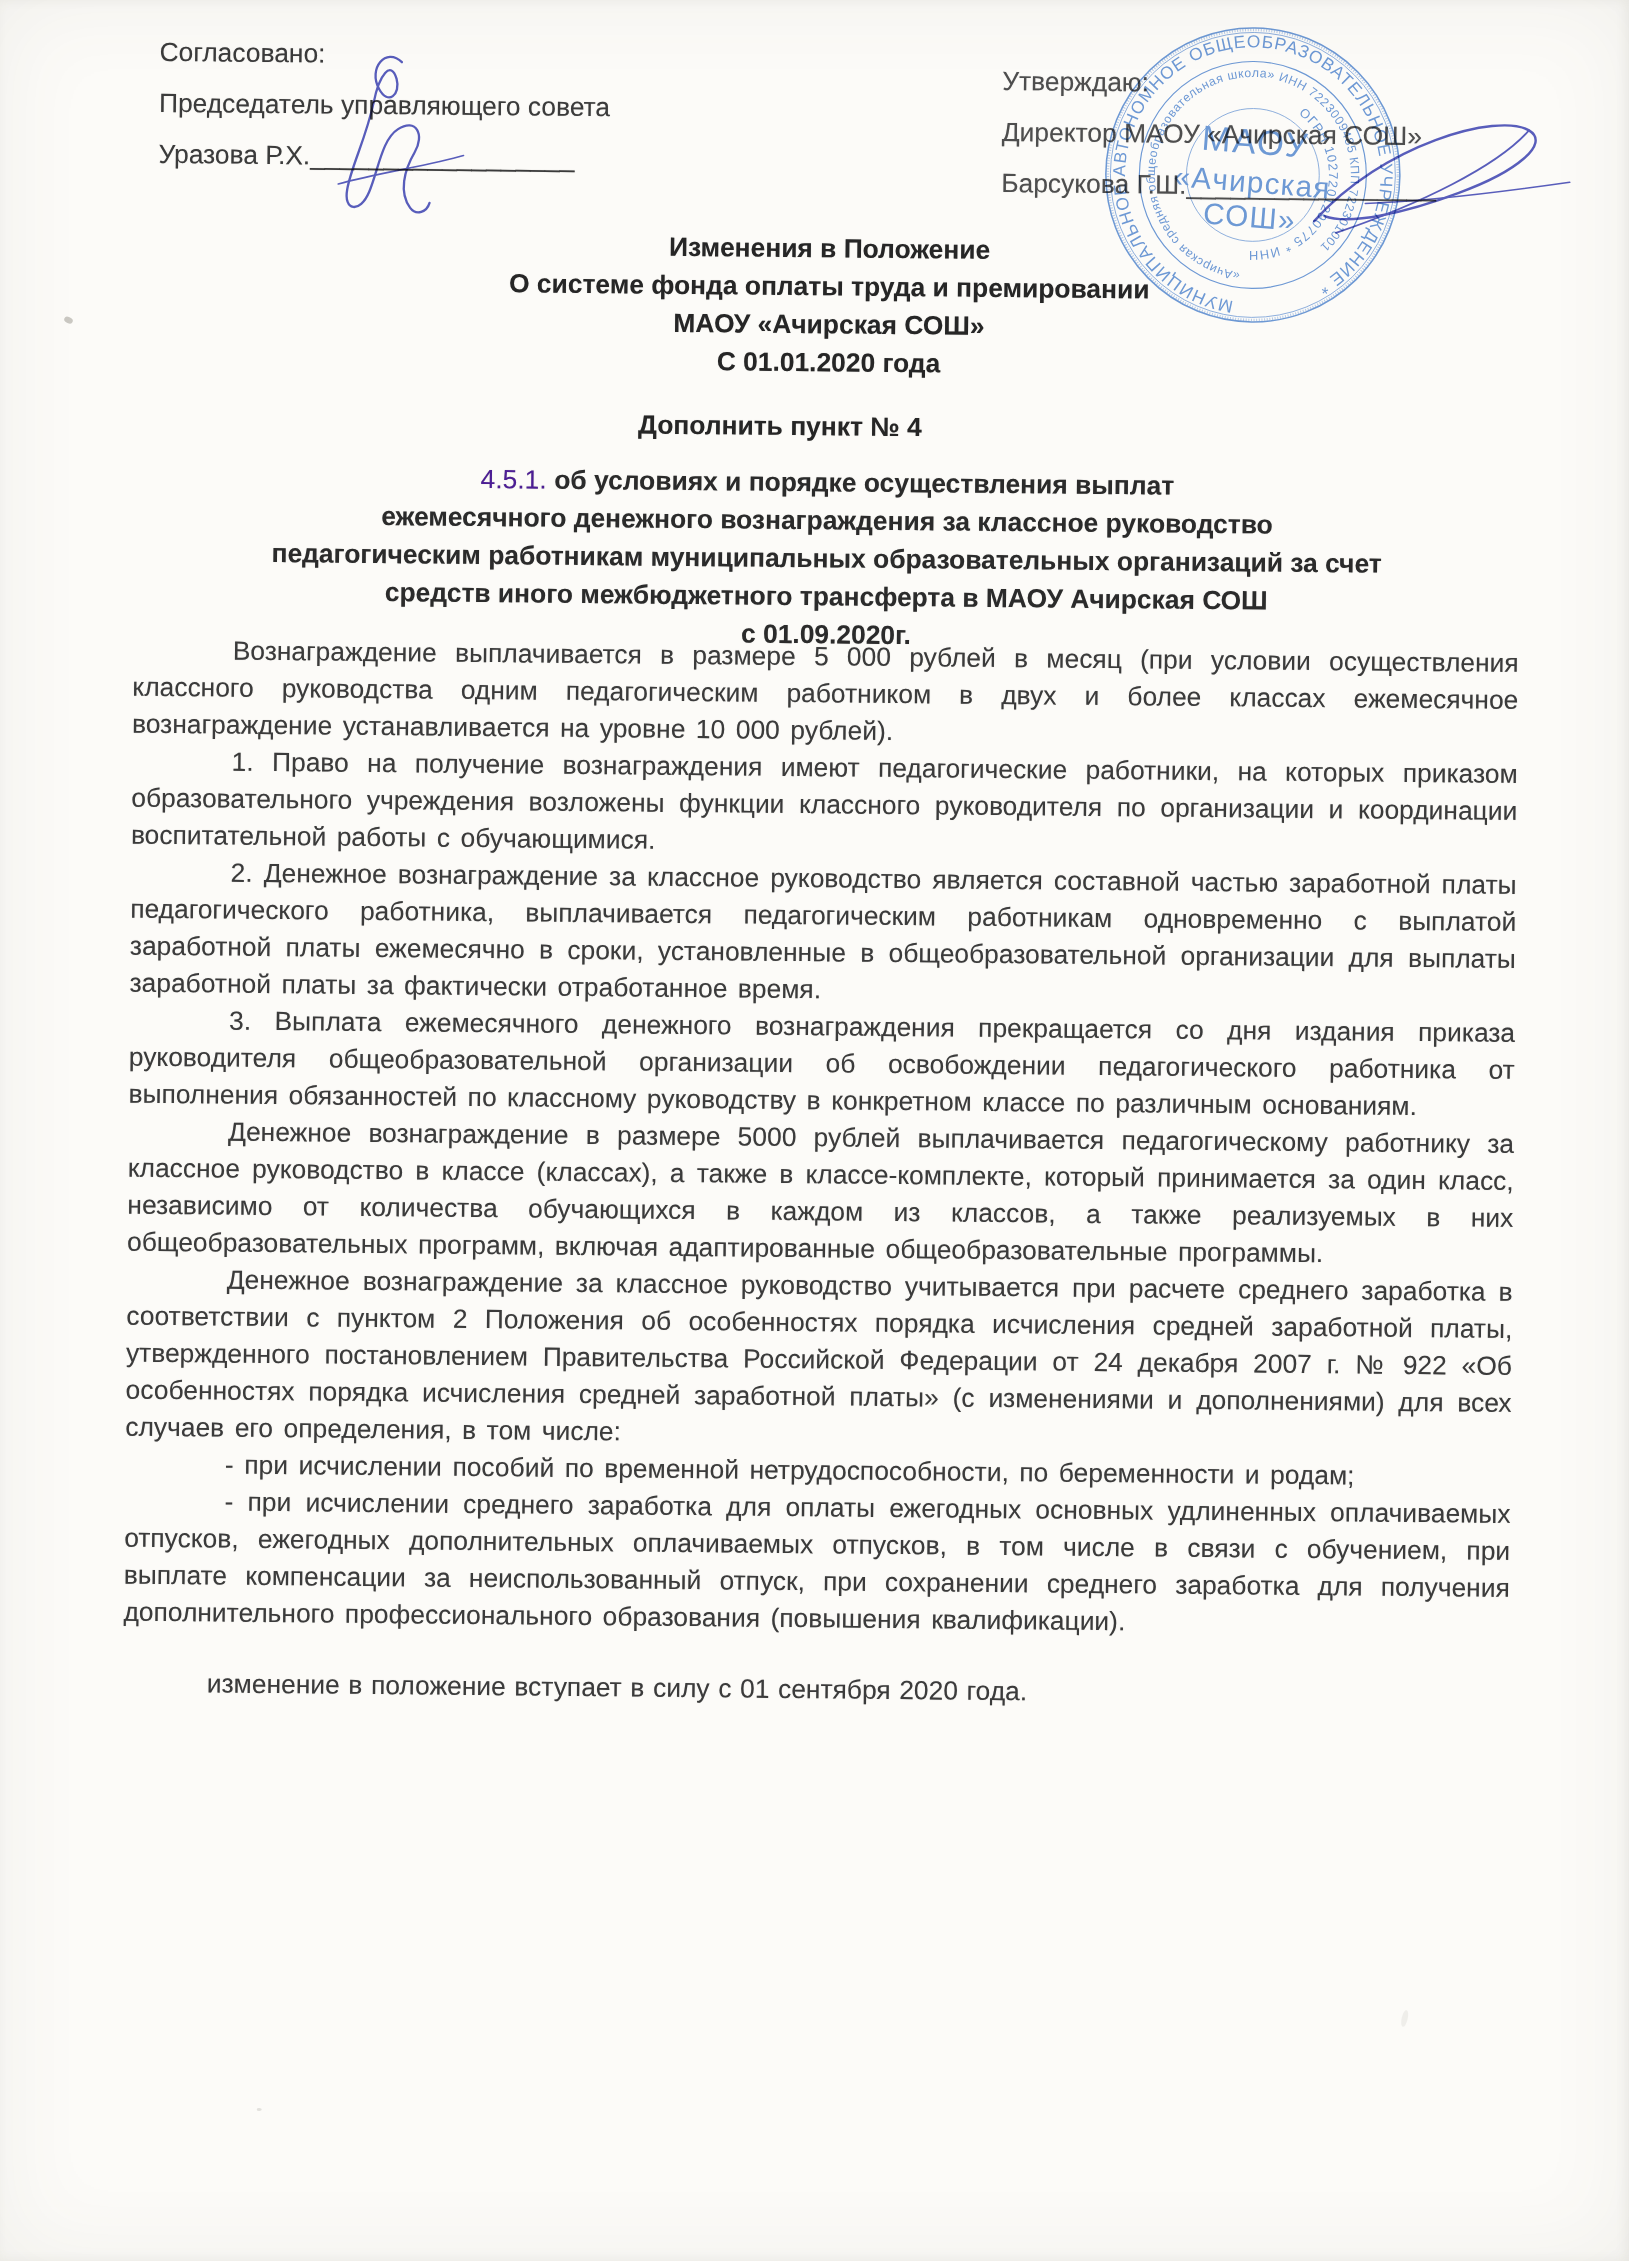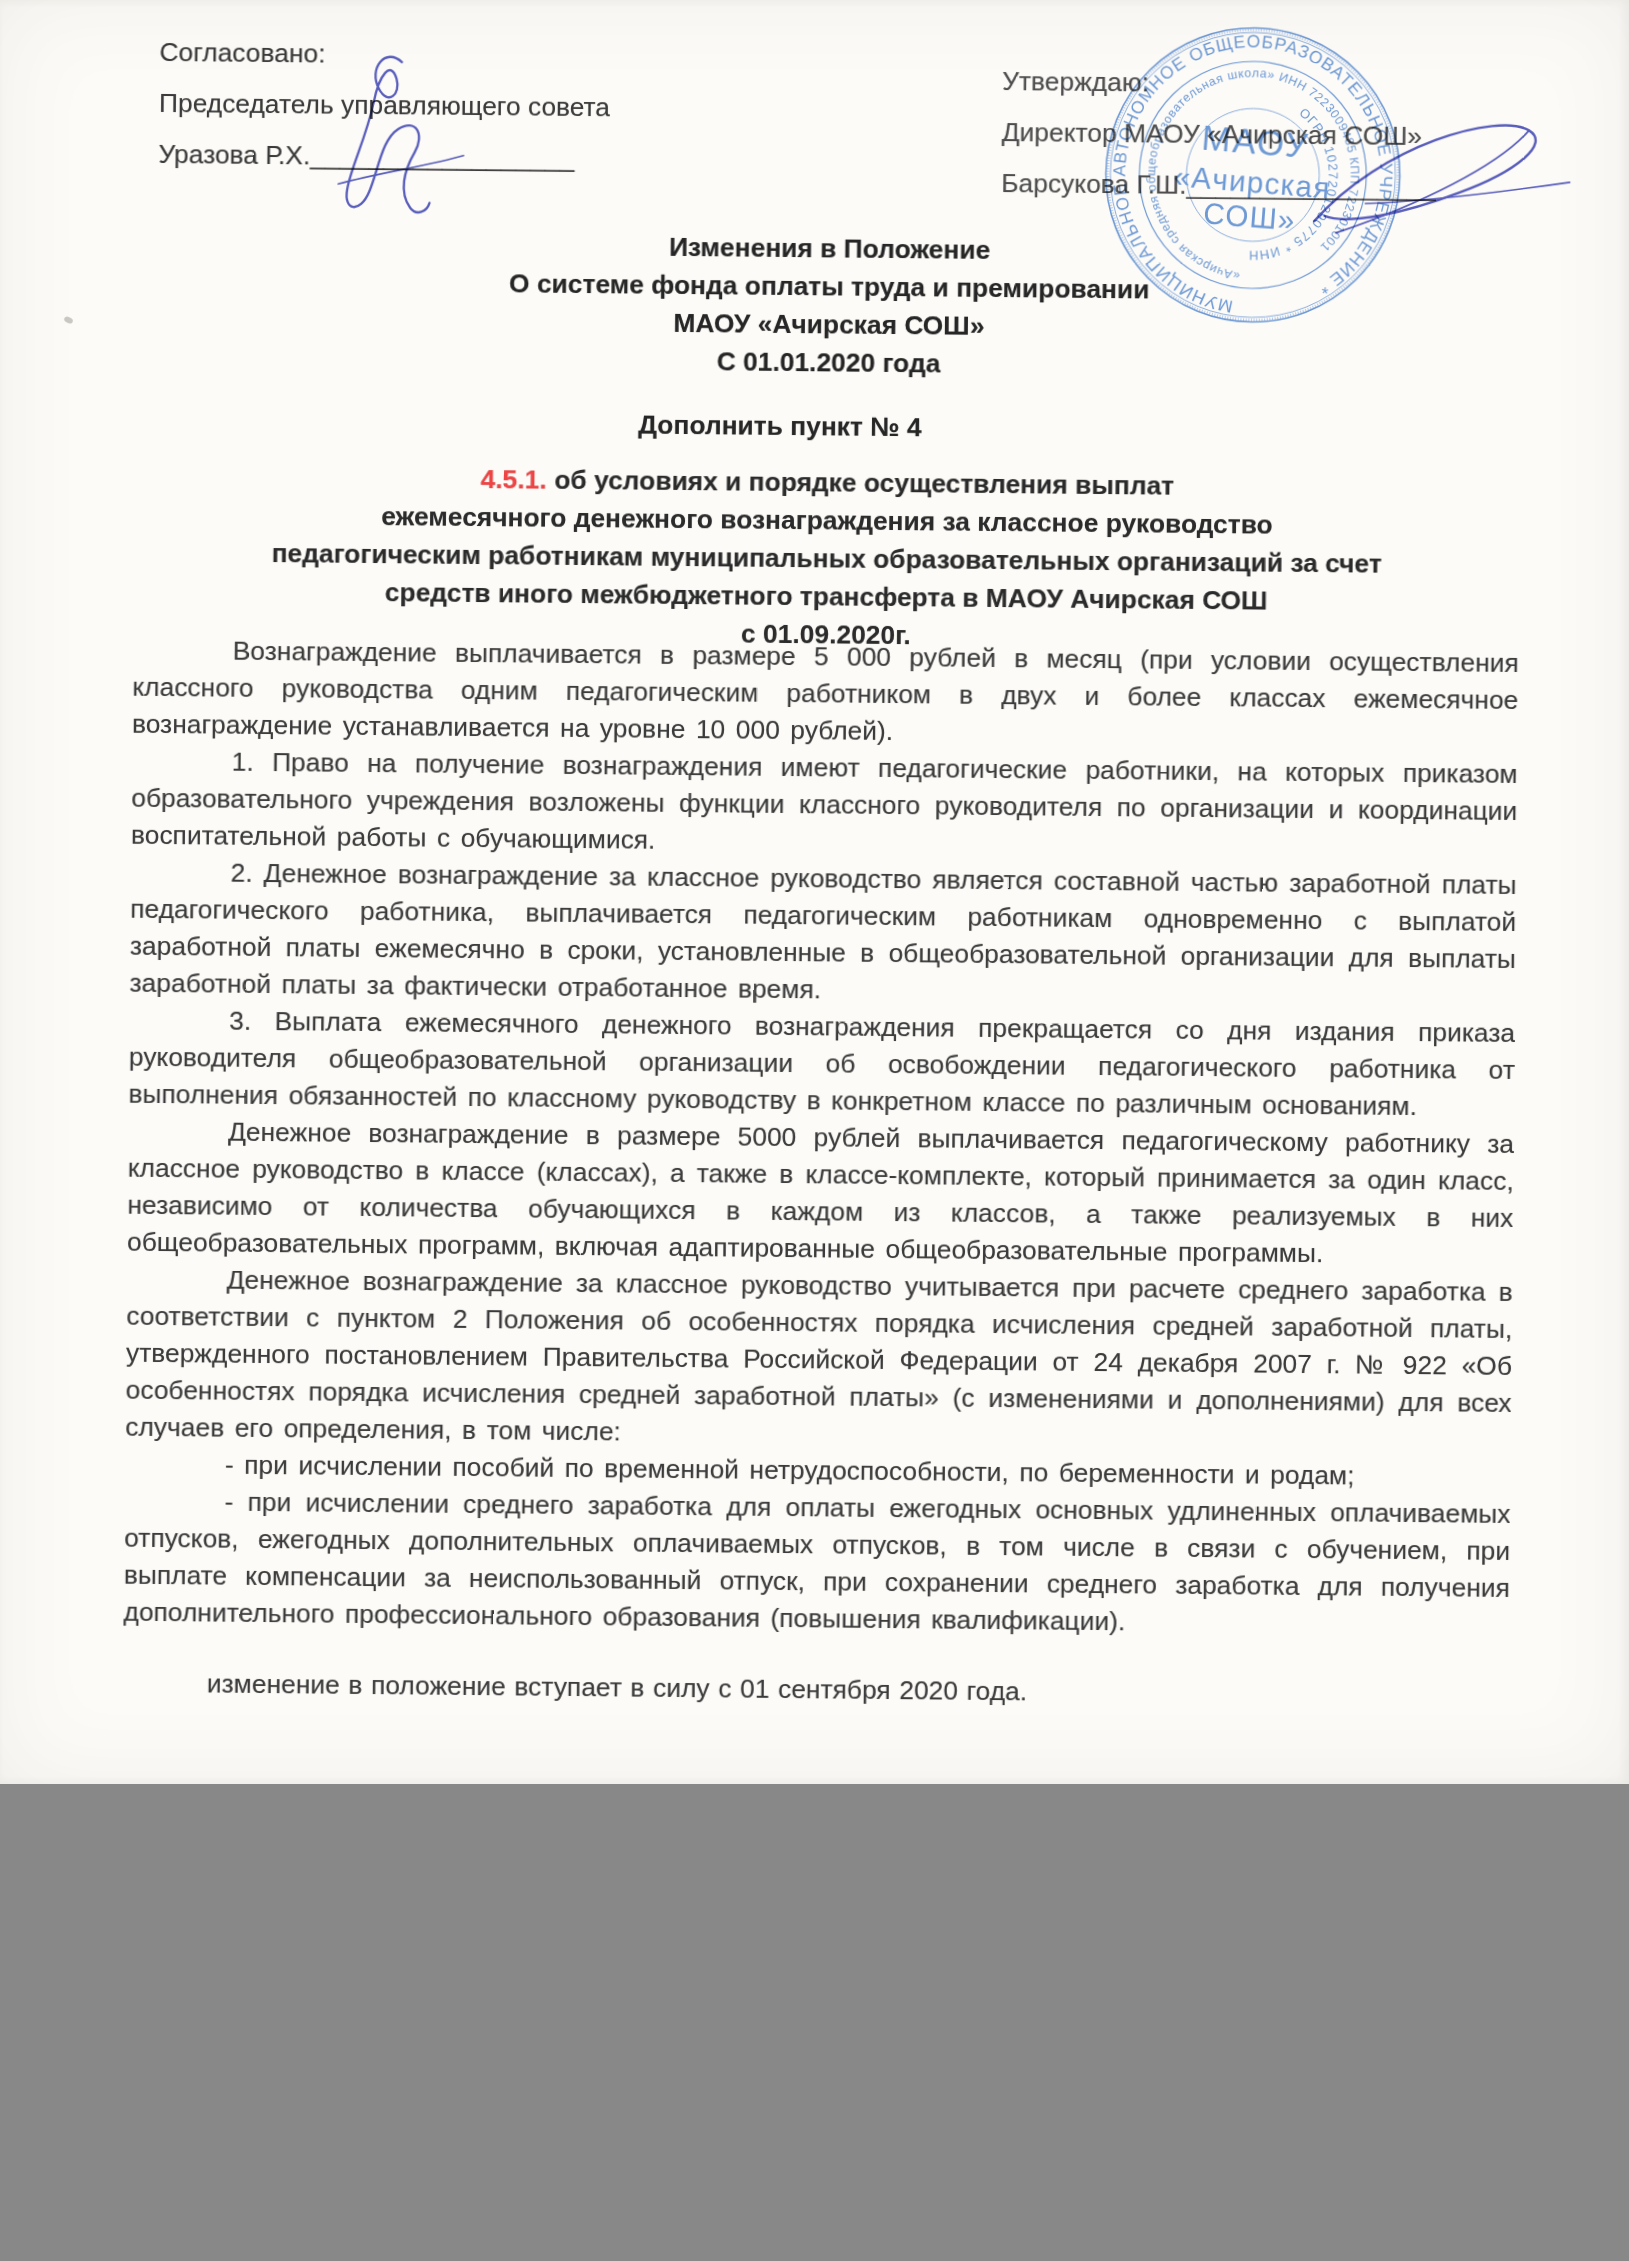--- a/index.html
+++ b/index.html
@@ -1,18 +1,18 @@
 <!DOCTYPE html>
 <html style="font-size:10.3px"><head>
 <meta charset="utf-8">
 <style>
   html,body{margin:0;padding:0;background:#888;}
   .page{
     position:relative;
-    width:1630px;height:1784px;
+    width:1630px;height:2261px;
     background:#fcfbf8;
     overflow:hidden;
     font-family:"Liberation Sans","DejaVu Sans",sans-serif;
     color:#3b3b3b;
   }
   .edge-shadow{
     position:absolute;inset:0;pointer-events:none;
     box-shadow:inset 0 0 90px rgba(90,85,75,.07), inset -3.9px 0 11.6px rgba(90,85,75,.08);
   }
   .content{
@@ -30,21 +30,21 @@
     text-align:center;font-weight:bold;font-size:26.4px;line-height:38px;color:#262626;
   }
   .subtitle{
     position:absolute;left:139px;top:406px;width:1290px;
     text-align:center;font-weight:bold;font-size:26.4px;color:#262626;
   }
   .section-heading{
     position:absolute;left:139px;top:458px;width:1386px;
     text-align:center;font-weight:bold;font-size:26.4px;line-height:38px;color:#2b2b2b;
   }
-  .section-heading .h-num{font-weight:bold;color:#ef4444;margin-right:7.7px;}
+  .section-heading .h-num{font-weight:normal;color:#4c1d95;margin-right:7.7px;}
   .body-block{
     position:absolute;left:139px;top:633px;width:1386px;
   }
   .body-block p{
     margin:0;font-size:26.4px;line-height:37px;
     text-align:justify;text-indent:100px;word-spacing:3.2px;
   }
   .body-block p.closing{
     text-align:left;text-indent:0;padding-left:84px;margin-top:34px;word-spacing:1.3px;
   }

